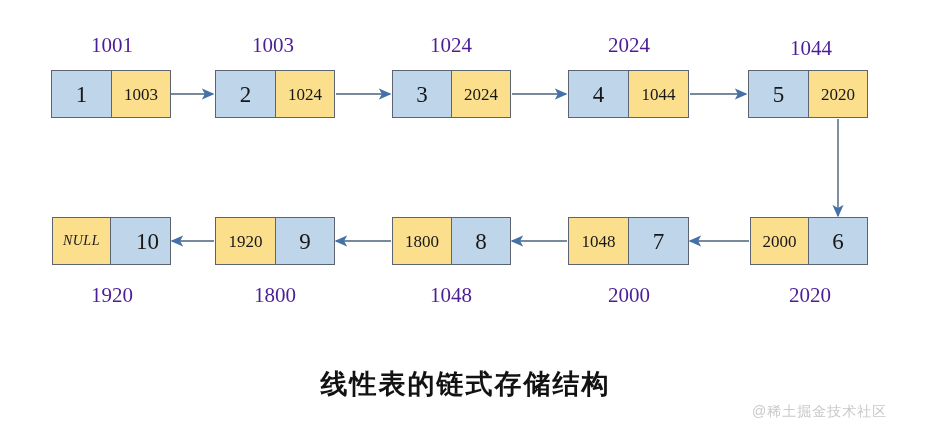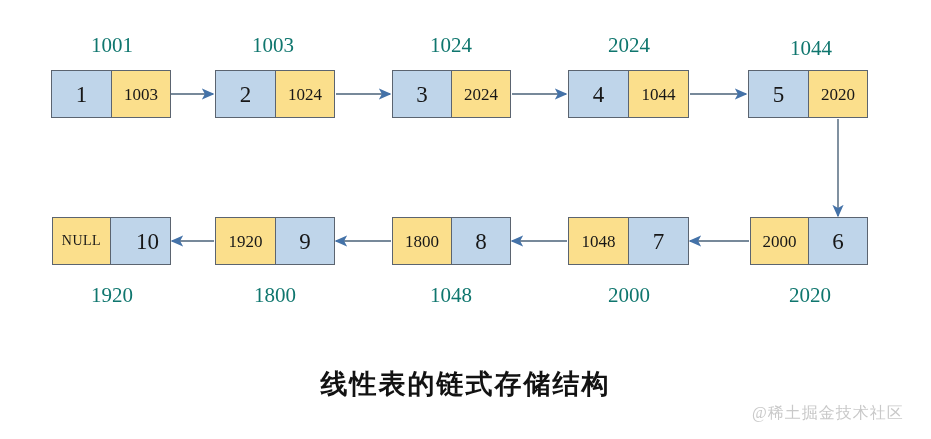--- a/index.html
+++ b/index.html
@@ -59,43 +59,43 @@
   .cell-ptr {
     font-size: 17px;
   }
   .cell-null {
     font-size: 14px;
     letter-spacing: 0.5px;
   }
   .addr-label {
     position: absolute;
     font-size: 21px;
-    color: #0f766e;
+    color: #4c1d95;
     font-family: "Liberation Serif", "DejaVu Serif", serif;
     text-align: center;
     white-space: nowrap;
     transform: translateX(-50%);
     z-index: 2;
   }
   .diagram-title {
     position: absolute;
     left: 0;
     width: 931px;
     text-align: center;
     font-size: 27px;
     font-weight: 700;
     color: #121212;
     font-family: "DejaVu Serif", "Liberation Serif", serif;
     letter-spacing: 2px;
   }
   .watermark {
     position: absolute;
-    font-size: 16px;
+    font-size: 14px;
     color: #c9c9c9;
-    font-family: Liberation Serif, serif;
+    font-family: Liberation Sans, sans-serif;
     white-space: nowrap;
     letter-spacing: 1px;
   }
 </style>
 </head>
 <body>
 
 <div id="canvas">
 
   <svg class="svg-layer" viewBox="0 0 931 439">
@@ -149,21 +149,21 @@
     <div class="cell blue cell-data" style="width:60px; height:100%;">4</div>
     <div class="cell yellow cell-ptr divider-left" style="width:61px; height:100%;">1044</div>
   </div>
 
   <div class="node" style="left:748px; top:70px; width:120px; height:48px;">
     <div class="cell blue cell-data" style="width:60px; height:100%;">5</div>
     <div class="cell yellow cell-ptr divider-left" style="width:60px; height:100%;">2020</div>
   </div>
 
   <div class="node" style="left:52px; top:217px; width:119px; height:48px;">
-    <div class="cell yellow cell-null" style="width:58px; height:100%;">NULL</div>
+    <div class="cell yellow cell-null" style="width:58px; height:100%;font-style:italic;">NULL</div>
     <div class="cell blue cell-data divider-left" style="width:61px; height:100%;padding-left:14px;">10</div>
   </div>
 
   <div class="node" style="left:215px; top:217px; width:120px; height:48px;">
     <div class="cell yellow cell-ptr" style="width:60px; height:100%;">1920</div>
     <div class="cell blue cell-data divider-left" style="width:60px; height:100%;">9</div>
   </div>
 
   <div class="node" style="left:392px; top:217px; width:119px; height:48px;">
     <div class="cell yellow cell-ptr" style="width:59px; height:100%;">1800</div>

